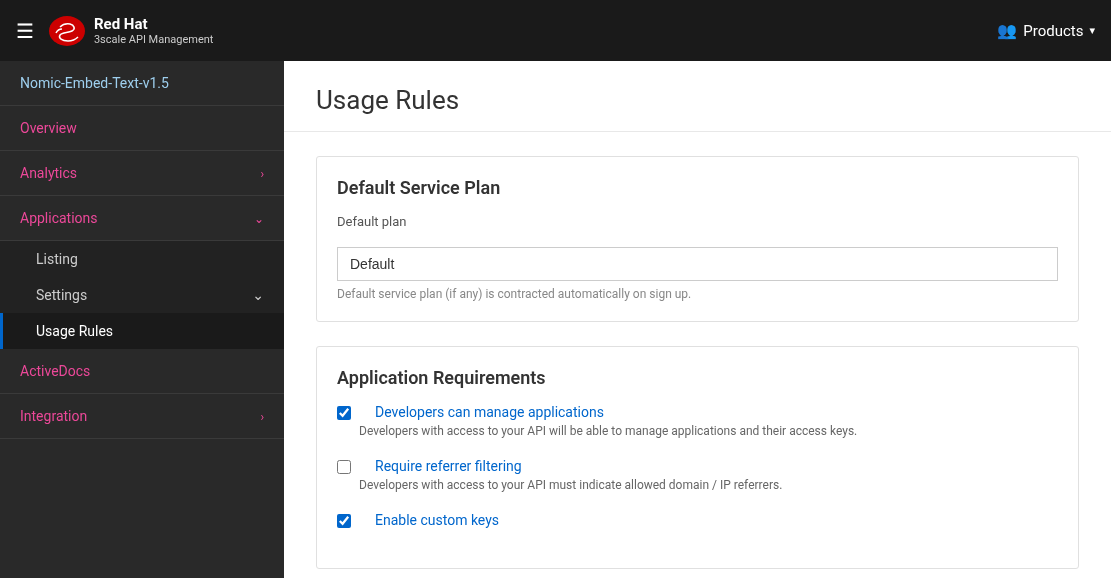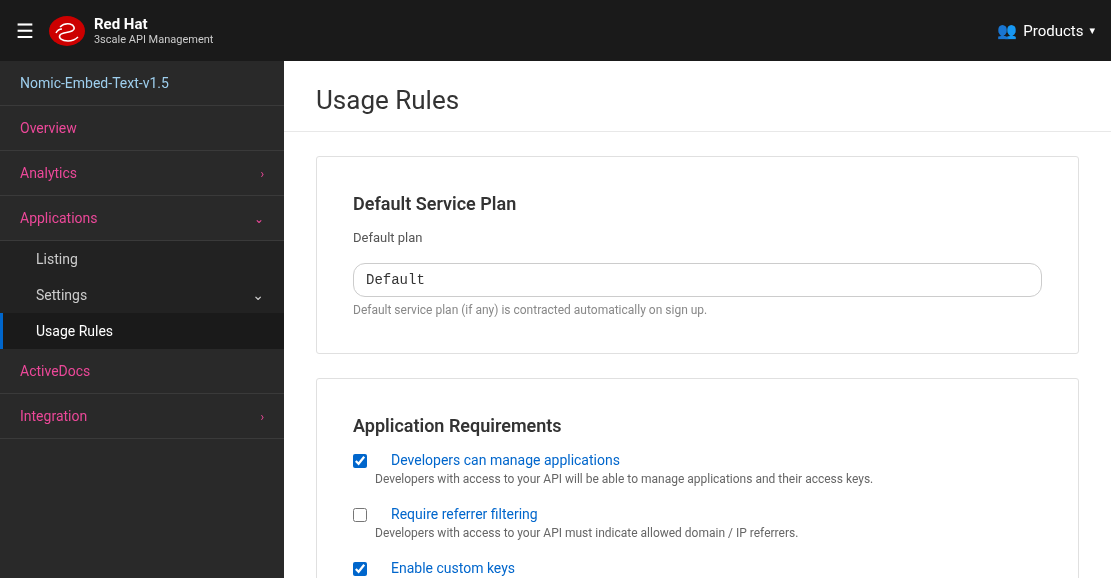--- a/index.html
+++ b/index.html
@@ -132,46 +132,45 @@
     .content-body {
       padding: 24px 32px;
     }
 
     
     .section-card {
       background: #fff;
       border: 1px solid #e0e0e0;
       border-radius: 3px;
       margin-bottom: 24px;
-      padding: 36px;
+      padding: 20px;
     }
     .section-title {
       font-size: 18px;
       font-weight: 600;
       color: #333;
       margin-bottom: 16px;
     }
     .form-label {
       font-size: 13px;
       color: #555;
       margin-bottom: 18px;
       display: block;
     }
     .form-select {
       width: 100%;
       padding: 8px 12px;
       border: 1px solid #ccc;
-      border-radius: 12px;
+      border-radius: 0;
       font-size: 14px;
       color: #333;
       background: #fff;
       appearance: none;
       -webkit-appearance: none;
       cursor: pointer;
-      font-family: Liberation Mono, monospace;
     }
     .form-hint {
       font-size: 12px;
       color: #888;
       margin-top: 6px;
     }
 
     
     .checkbox-group { margin-bottom: 20px; }
     .checkbox-row {

